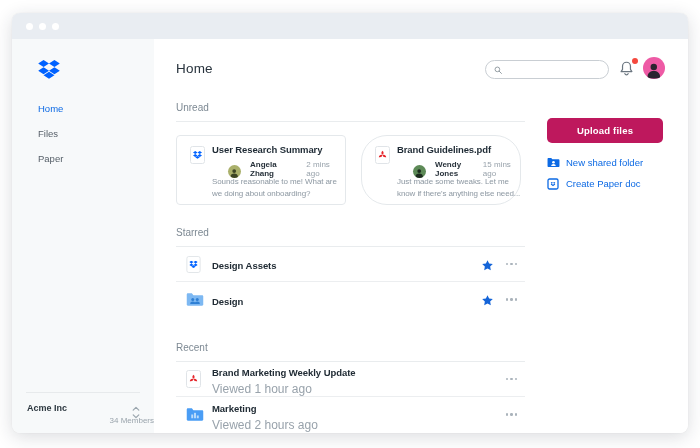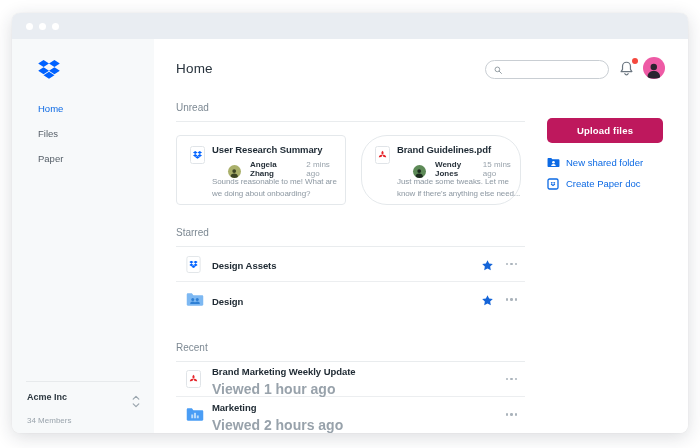--- a/index.html
+++ b/index.html
@@ -26,21 +26,21 @@
   .logo { position:absolute; left:26px; top:21px; width:22px; height:19px; color:#0062ff; cursor:pointer; }
   .nav { position:absolute; left:0; top:57px; width:100%; }
   .nav-item {
     height:25px; line-height:25px; padding-left:26px; font-size:9.5px;
     color:#576069; cursor:pointer;
   }
   .nav-item.active { color:#0d6ae4; }
   .team { position:absolute; left:0; bottom:8px; width:100%; }
   .team-divider { border-top:1px solid #e7eaec; margin:0 14px 10px 14px; }
   .team-name { padding-left:15px; font-size:9px; font-weight:700; color:#2d3840;margin-top:7px; }
-  .team-members { padding-left:15px; margin-top:14px; font-size:8px; color:#9aa4ac; }
+  .team-members { padding-left:15px; margin-top:3px; font-size:8px; color:#9aa4ac;text-align:right; }
   .team-chevrons { position:absolute; right:14px; top:14px; width:8px; height:13px; cursor:pointer; }
 
   
   .main { position:relative; flex:1; background:#fff; }
   .page-title { position:absolute; left:22px; top:22px; font-size:13.5px; font-weight:500; color:#28333d; letter-spacing:.2px; }
   .search {
     position:absolute; left:331px; top:21px; width:124px; height:19px;
     border:1px solid #c9ced3; border-radius:10px; background:#fff;
     display:flex; align-items:center; padding-left:7px; gap:4px;
   }
@@ -83,21 +83,21 @@
   
   .rows { margin-top:0; }
   .list-row {
     display:flex; align-items:center; height:35px;
     border-bottom:1px solid #eceef0; padding-left:10px; padding-right:6px; cursor:pointer;
   }
   .list-row.last { border-bottom:none; }
   .row-icon { width:18px; flex:none; margin-right:8px; display:flex; align-items:center; }
   .row-text { flex:1; min-width:0; }
   .row-title { font-size:9.5px; font-weight:700; color:#212c35; letter-spacing:-.05px; }
-  .row-sub { font-size:14px; color:#98a2ab; margin-top:2px;font-weight:bold; }
+  .row-sub { font-size:12px; color:#98a2ab; margin-top:2px; }
   .star-btn { width:13px; height:13px; color:#1464d8; margin-right:10px; cursor:pointer; flex:none; }
   .star-btn svg { width:13px; height:13px; }
   .dots { display:flex; gap:2px; cursor:pointer; padding:4px 2px; flex:none; }
   .dots i { width:2.5px; height:2.5px; border-radius:50%; background:#aab3bb; }
 
   
   .rightpanel { position:absolute; left:393px; top:79px; width:118px; }
   .upload-btn {
     width:116px; height:25px; background:#be185d; color:#fff; border:none;
     border-radius:5px; font-size:9.5px; font-weight:700; font-family:inherit;

